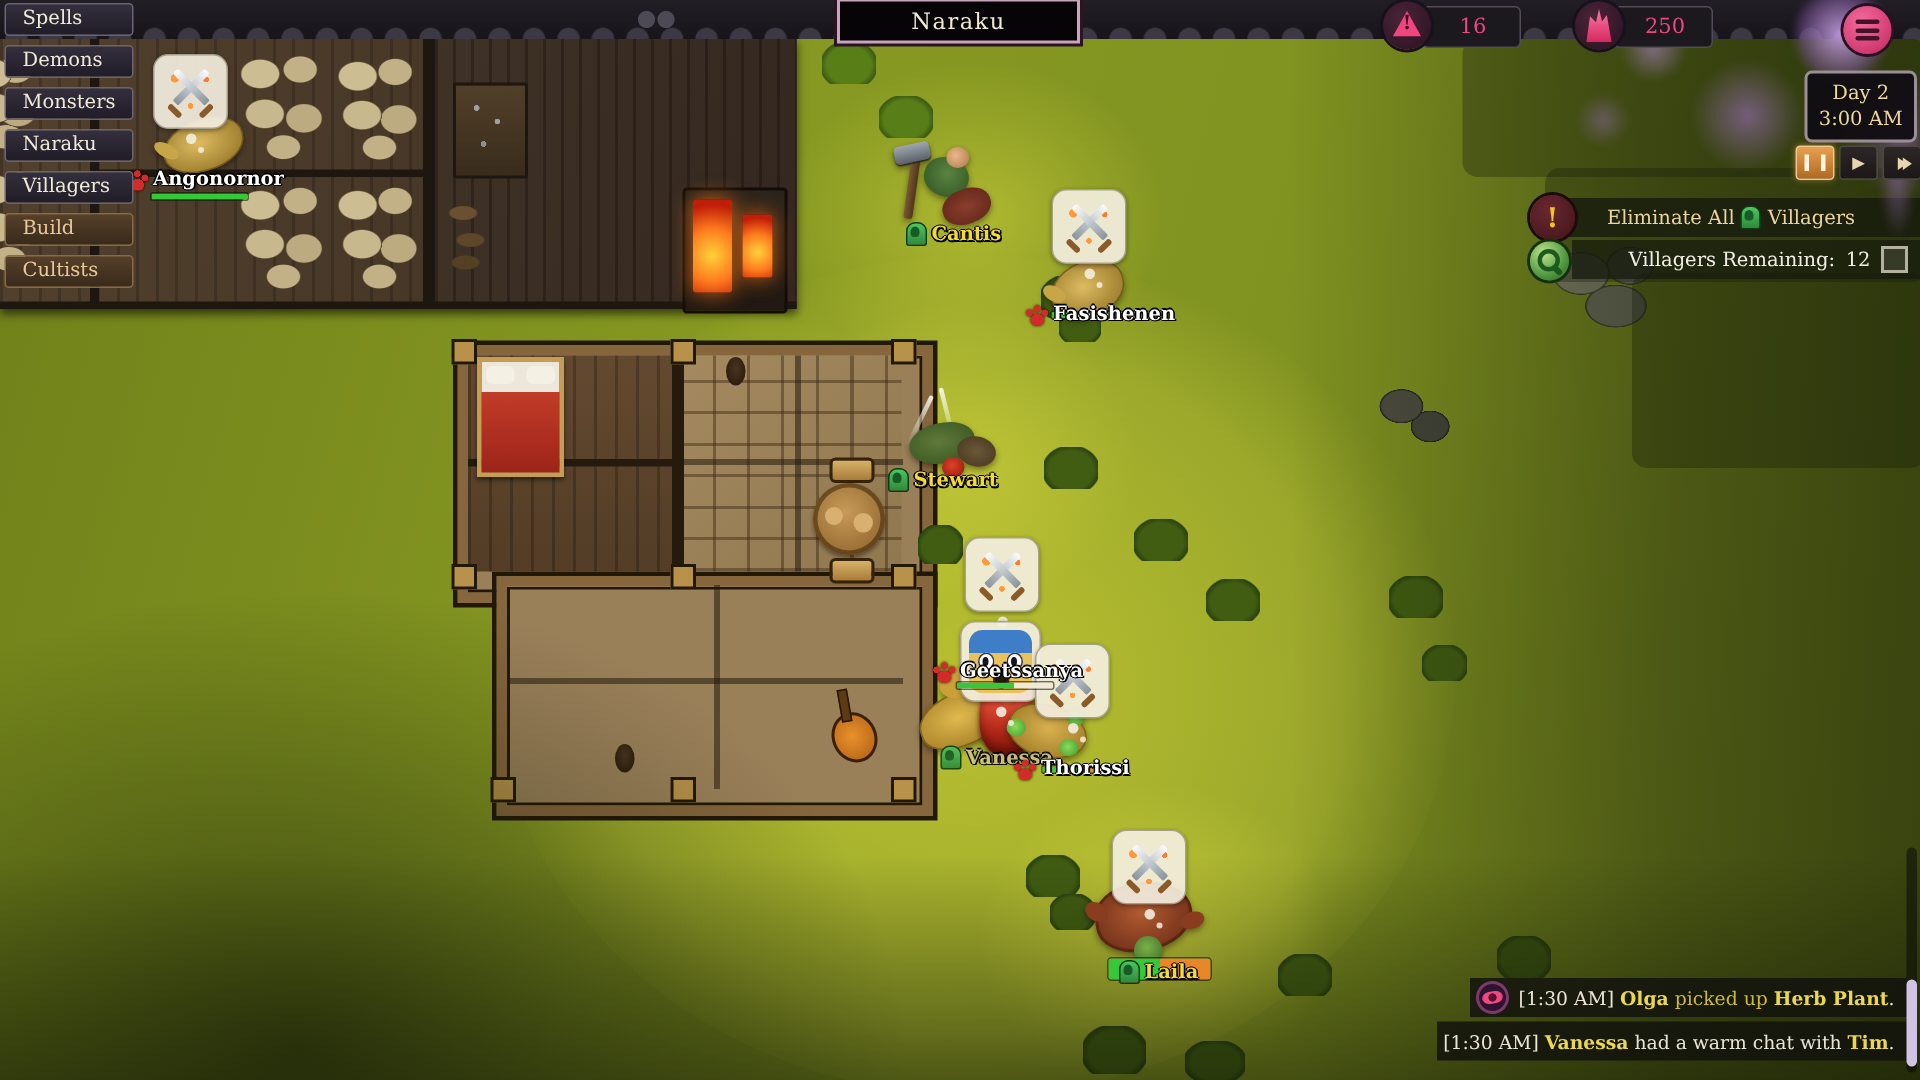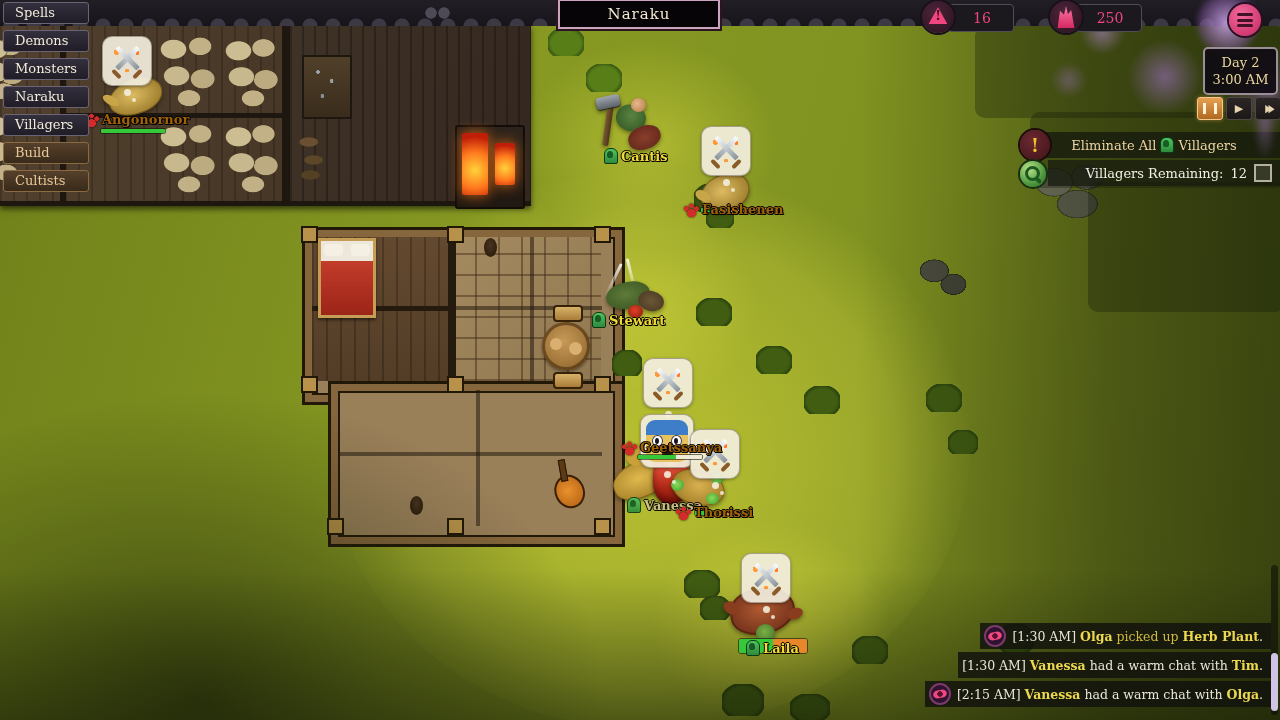--- a/index.html
+++ b/index.html
@@ -121,21 +121,21 @@
   .face{position:absolute;inset:5px;background:linear-gradient(180deg,#3e7ec8 0 36%,#e8c25c 36%);border-radius:9px;overflow:hidden;}
   .face .eye{position:absolute;top:36%;width:11px;height:12px;background:#fff;border-radius:50%;box-shadow:inset 0 0 0 1px #334;}
   .face .eye::after{content:"";position:absolute;left:3px;top:3px;width:4px;height:6px;background:#151525;border-radius:50%;}
   .face .e1{left:14%;}.face .e2{right:14%;}
   .face .mouth{position:absolute;left:50%;bottom:6%;width:11px;height:14px;margin-left:-5.5px;background:#26160e;border-radius:48%;box-shadow:inset 0 -3px 0 #5a2a1a;}
   
   .char-label{position:absolute;display:flex;align-items:center;gap:3px;font-size:13px;font-weight:bold;z-index:28;white-space:nowrap;
      text-shadow:1px 0 0 #000,-1px 0 0 #000,0 1px 0 #000,0 -1px 0 #000,1px 1px 0 #000;}
   .lc-villager{color:#f2da36;}
   .lc-villager-dim{color:#cfc08a;opacity:.92;}
-  .lc-demon{color:#a16207;}
+  .lc-demon{color:#ffffff;}
   .paw-icon{display:inline-block;width:15px;height:14px;background:
      radial-gradient(ellipse 5px 4.5px at 50% 74%,#d42a2a 88%,transparent 92%),
      radial-gradient(circle 2.4px at 16% 40%,#d42a2a 88%,transparent),
      radial-gradient(circle 2.4px at 50% 20%,#d42a2a 88%,transparent),
      radial-gradient(circle 2.4px at 84% 40%,#d42a2a 88%,transparent);
      filter:drop-shadow(0 0 1px #2a0000);}
   .vil-icon{display:inline-block;position:relative;width:12px;height:14px;background:linear-gradient(#4fc45e,#2e8a3c);border:1px solid #0c3a14;border-radius:6px 6px 2px 2px;}
   .vil-icon::after{content:"";position:absolute;left:2px;top:2px;width:6px;height:7px;background:#175c24;border-radius:50% 50% 40% 40%;}
   .char-bar{position:absolute;display:flex;overflow:hidden;border:1px solid rgba(20,20,10,.6);z-index:27;height:4px;border-radius:2px;}
   .char-bar span{display:block;height:100%;}
@@ -524,20 +524,16 @@
 </div>
 
 <div id="log">
     <div class="log-row">
       <span class="eye-icon"></span>
       <span class="log-text"><span class="seg-plain">[1:30 AM] </span><span class="seg-name">Olga</span><span class="seg-action"> picked up </span><span class="seg-name">Herb Plant</span><span class="seg-plain">.</span></span>
     </div>
     <div class="log-row">
       <span class="log-text"><span class="seg-plain">[1:30 AM] </span><span class="seg-name">Vanessa</span><span class="seg-plain"> had a warm chat with </span><span class="seg-name">Tim</span><span class="seg-plain">.</span></span>
     </div>
-    <div class="log-row">
-      <span class="eye-icon"></span>
-      <span class="log-text"><span class="seg-plain">[2:15 AM] </span><span class="seg-name">Vanessa</span><span class="seg-plain"> had a warm chat with </span><span class="seg-name">Olga</span><span class="seg-plain">.</span></span>
-    </div>
   </div>
 <div id="log-scroll">
     <div id="log-thumb"></div>
   </div>
 
 </body></html>

